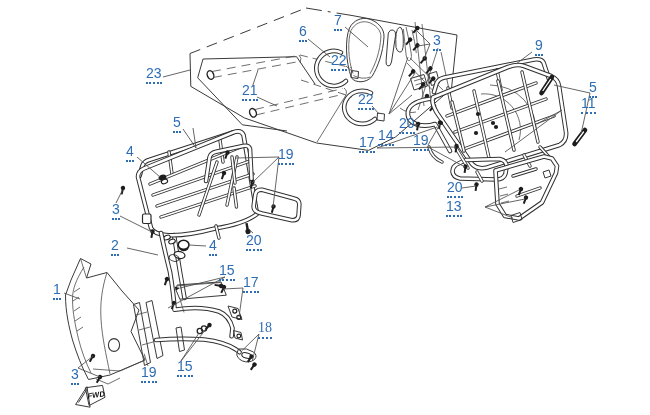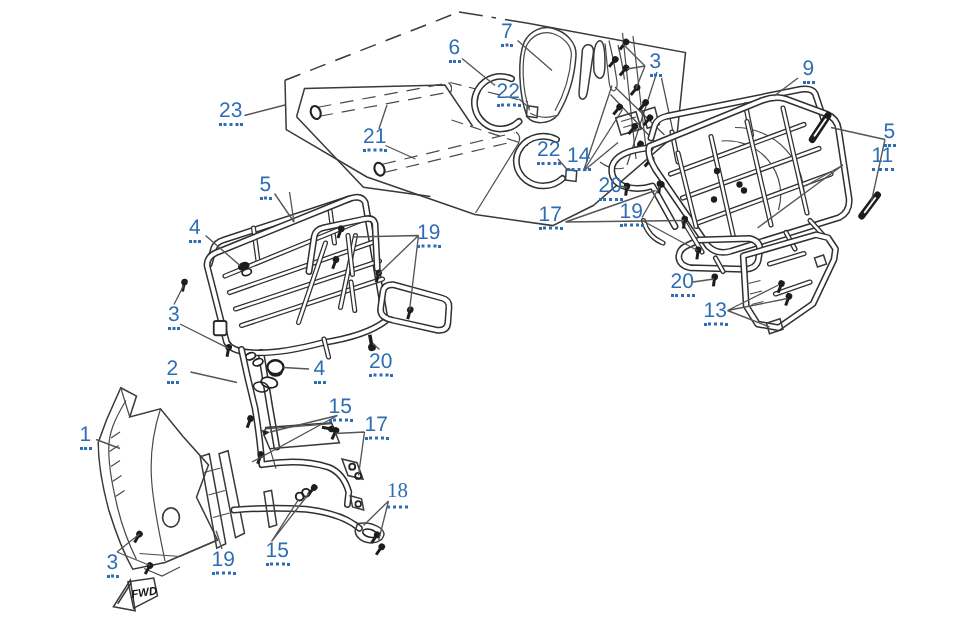--- a/index.html
+++ b/index.html
@@ -321,29 +321,29 @@
 <div class="lbl" style="left:299px;top:24px;">6</div>
 <div class="lbl" style="left:433px;top:33px;">3</div>
 <div class="lbl" style="left:535px;top:38px;">9</div>
 <div class="lbl" style="left:331px;top:53px;">22</div>
 <div class="lbl" style="left:146px;top:66px;">23</div>
 <div class="lbl" style="left:589px;top:80px;">5</div>
 <div class="lbl" style="left:242px;top:83px;">21</div>
 <div class="lbl" style="left:358px;top:92px;">22</div>
 <div class="lbl" style="left:581px;top:96px;">11</div>
 <div class="lbl" style="left:173px;top:115px;">5</div>
-<div class="lbl" style="left:378px;top:96px;">14</div>
+<div class="lbl" style="left:378px;top:128px;">14</div>
 <div class="lbl" style="left:399px;top:116px;">20</div>
 <div class="lbl" style="left:359px;top:135px;">17</div>
 <div class="lbl" style="left:413px;top:133px;">19</div>
 <div class="lbl" style="left:126px;top:144px;">4</div>
 <div class="lbl" style="left:278px;top:147px;">19</div>
 <div class="lbl" style="left:112px;top:202px;">3</div>
 <div class="lbl" style="left:447px;top:180px;">20</div>
-<div class="lbl" style="left:469px;top:199px;">13</div>
+<div class="lbl" style="left:446px;top:199px;">13</div>
 <div class="lbl" style="left:111px;top:238px;">2</div>
 <div class="lbl" style="left:246px;top:233px;">20</div>
 <div class="lbl" style="left:209px;top:238px;">4</div>
 <div class="lbl" style="left:53px;top:282px;">1</div>
 <div class="lbl" style="left:219px;top:263px;">15</div>
 <div class="lbl" style="left:243px;top:275px;">17</div>
 <div class="lbl" style="left:258px;top:321px;font-family:Liberation Serif, serif;">18</div>
 <div class="lbl" style="left:71px;top:367px;">3</div>
 <div class="lbl" style="left:141px;top:365px;">19</div>
 <div class="lbl" style="left:177px;top:359px;">15</div>

